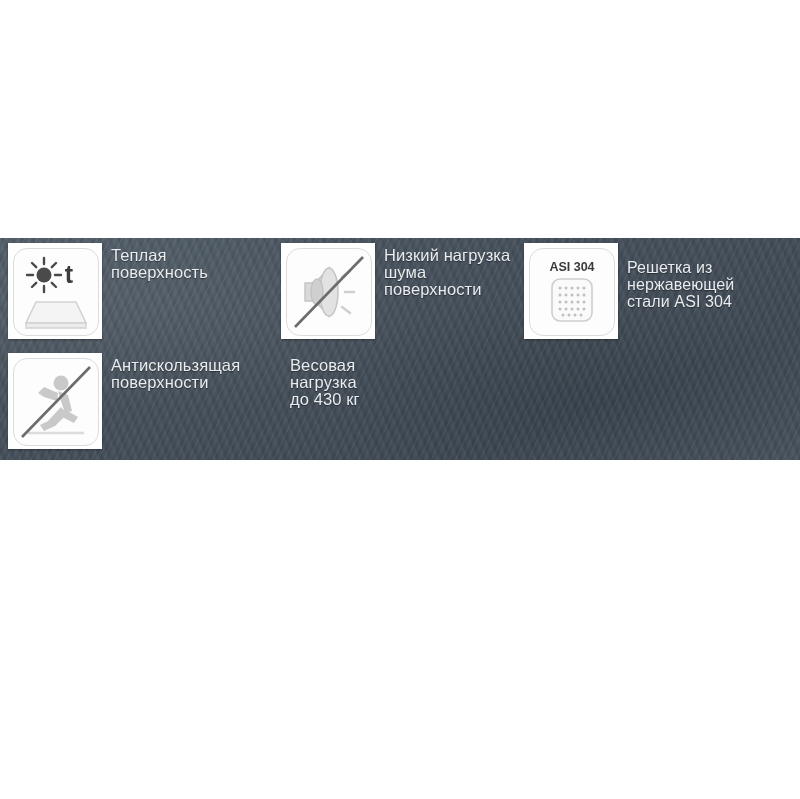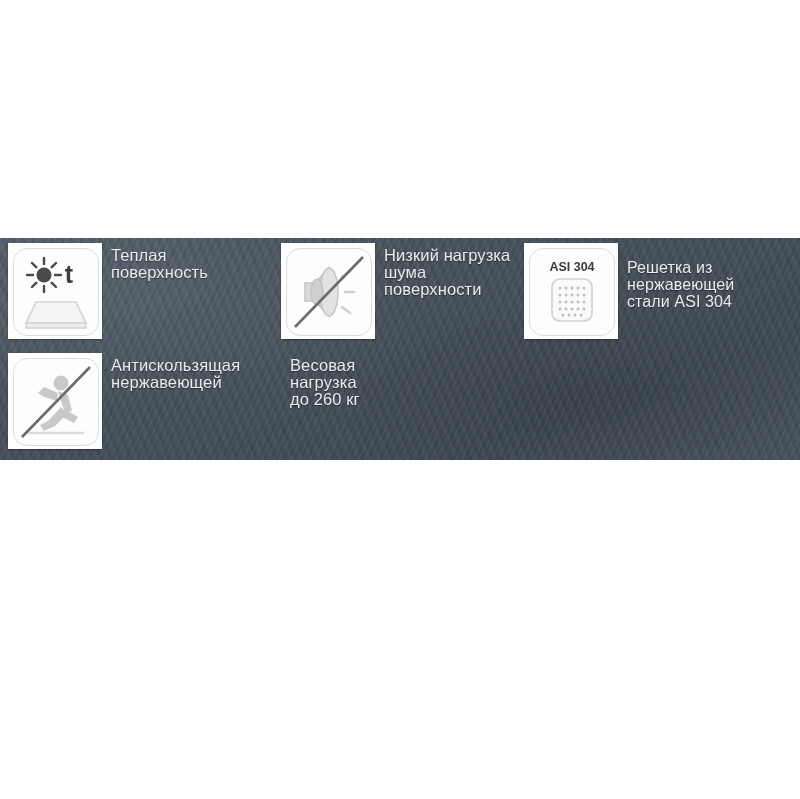--- a/index.html
+++ b/index.html
@@ -207,24 +207,24 @@
 
             <path d="M47 48 L34 62 L26 66 L30 72 L41 67 L53 55 Z" fill="#c9c9c9"></path>
 
             <line x1="14" y1="74" x2="70" y2="74" stroke="#dcdcdc" stroke-width="2.4"></line>
 
             <line x1="8" y1="78" x2="76" y2="8" stroke="#6c6c6c" stroke-width="2.6"></line>
           </svg>
         </div>
       </div>
       <div class="label">Антискользящая
-нержавеющей</div>
+поверхности</div>
     </div>
 
     <div class="feature col2 row2">
       <div class="label">Весовая
 нагрузка
-до 260 кг</div>
+до 430 кг</div>
     </div>
 
 
   </div>
 </div>
 
 </body></html>

